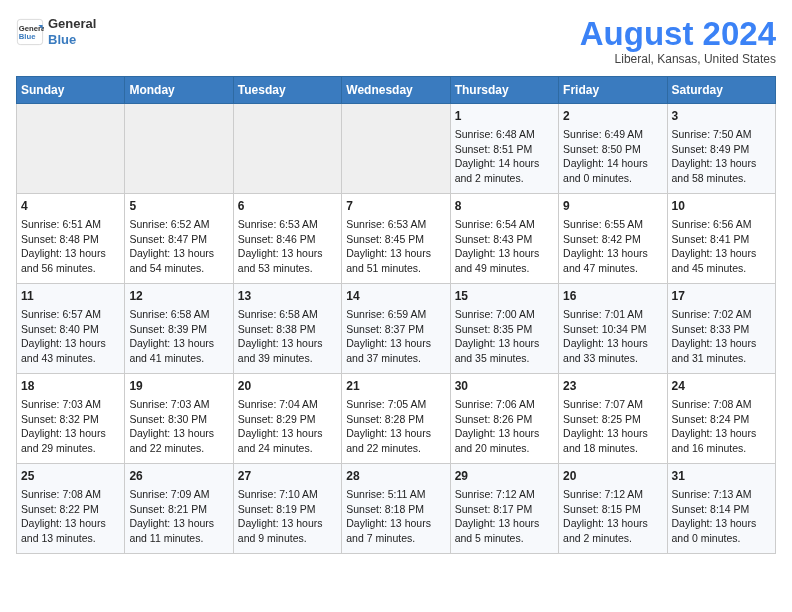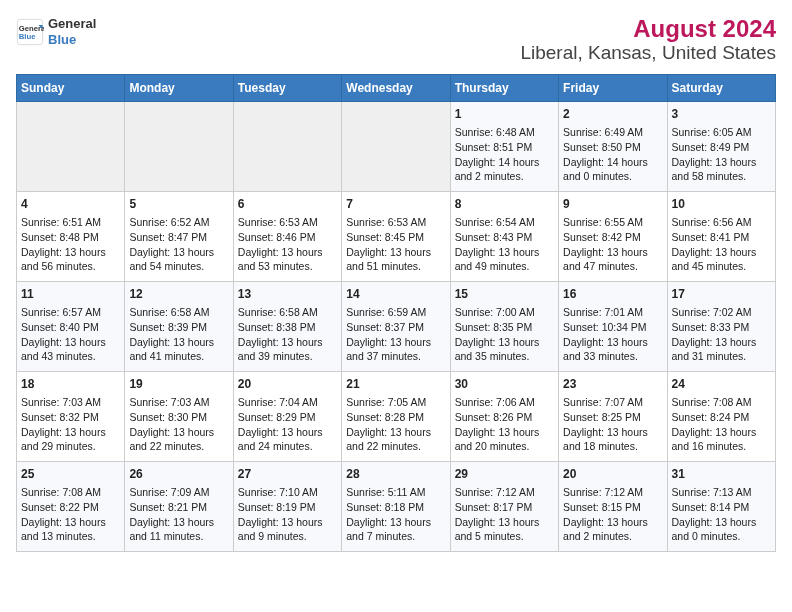--- a/index.html
+++ b/index.html
@@ -31,27 +31,27 @@
     }
     .logo-text span:first-child { color: #333; }
     .logo-icon {
       width: 28px;
       height: 28px;
     }
     .title-area {
       text-align: right;
     }
     .main-title {
-      font-size: 24px;
+      font-size: 33px;
       font-weight: bold;
-      color: #be185d;
+      color: #3b82f6;
       line-height: 1.1;
     }
     .subtitle {
-      font-size: 19px;
+      font-size: 12px;
       color: #444;
     }
     table {
       width: 100%;
       border-collapse: collapse;
       font-size: 11px;
     }
     thead tr th {
       background-color: #3a7bbf;
       color: #fff;
@@ -140,21 +140,21 @@
         </td>
         <td>
           <span class="day-num">2</span>
           <div>Sunrise: 6:49 AM</div>
           <div>Sunset: 8:50 PM</div>
           <div>Daylight: 14 hours</div>
           <div>and 0 minutes.</div>
         </td>
         <td>
           <span class="day-num">3</span>
-          <div>Sunrise: 6:05 AM</div>
+          <div>Sunrise: 7:50 AM</div>
           <div>Sunset: 8:49 PM</div>
           <div>Daylight: 13 hours</div>
           <div>and 58 minutes.</div>
         </td>
       </tr>
       <tr>
         <td>
           <span class="day-num">4</span>
           <div>Sunrise: 6:51 AM</div>
           <div>Sunset: 8:48 PM</div>

